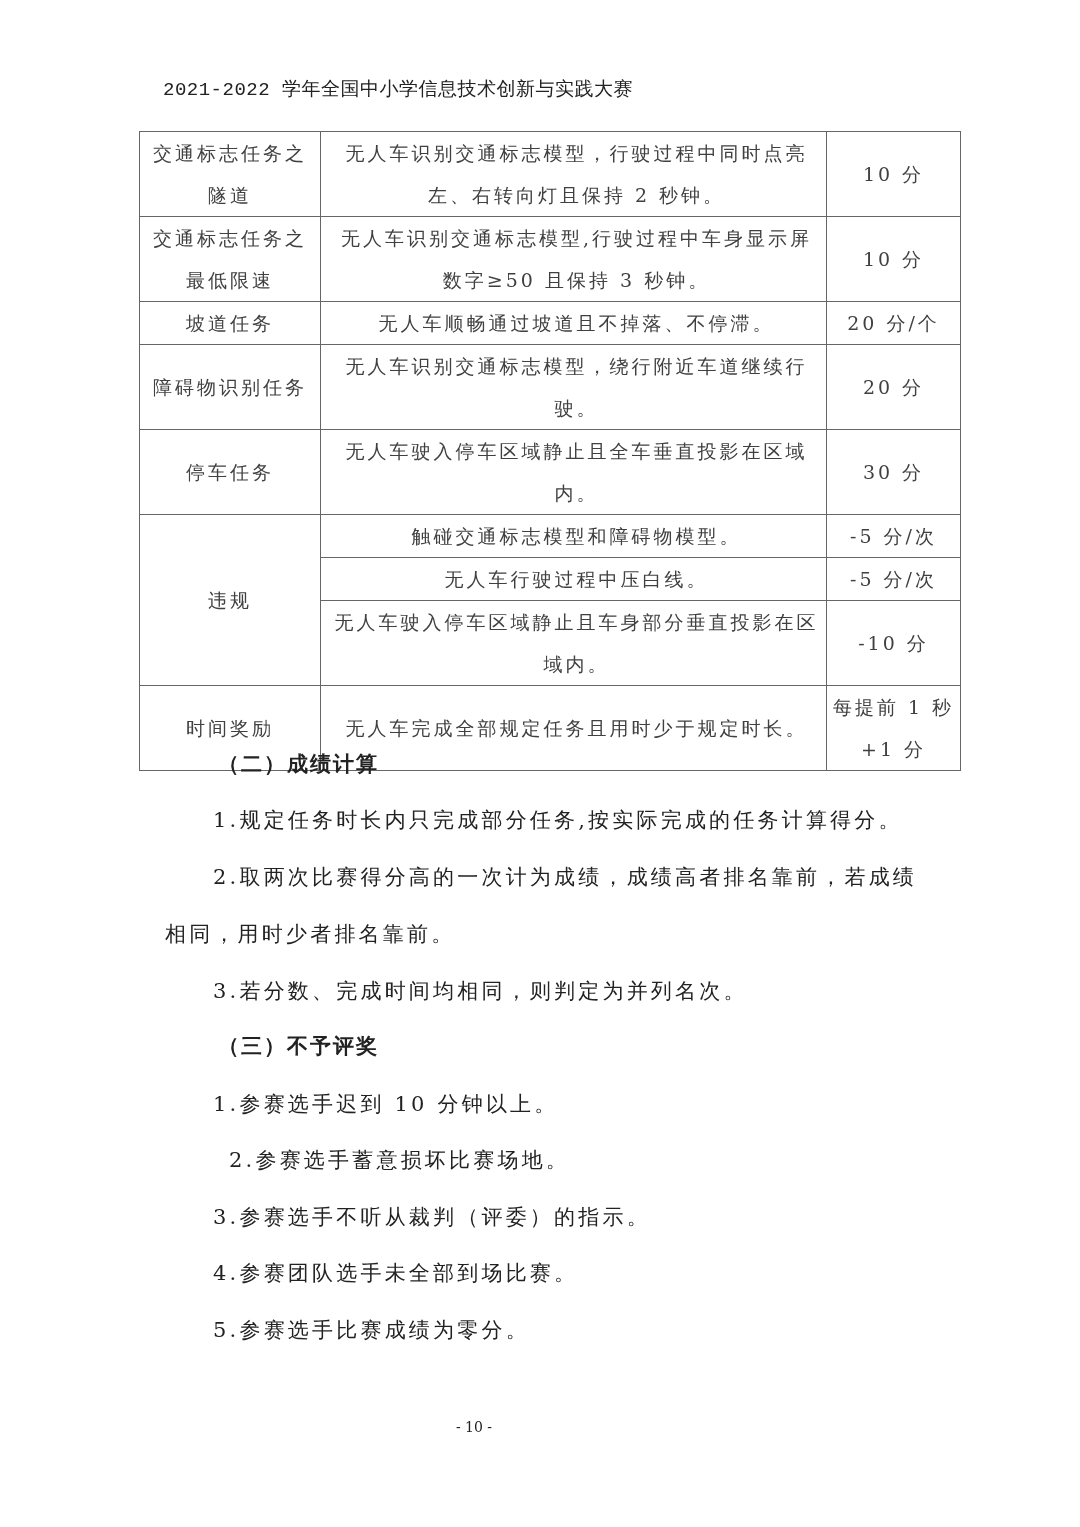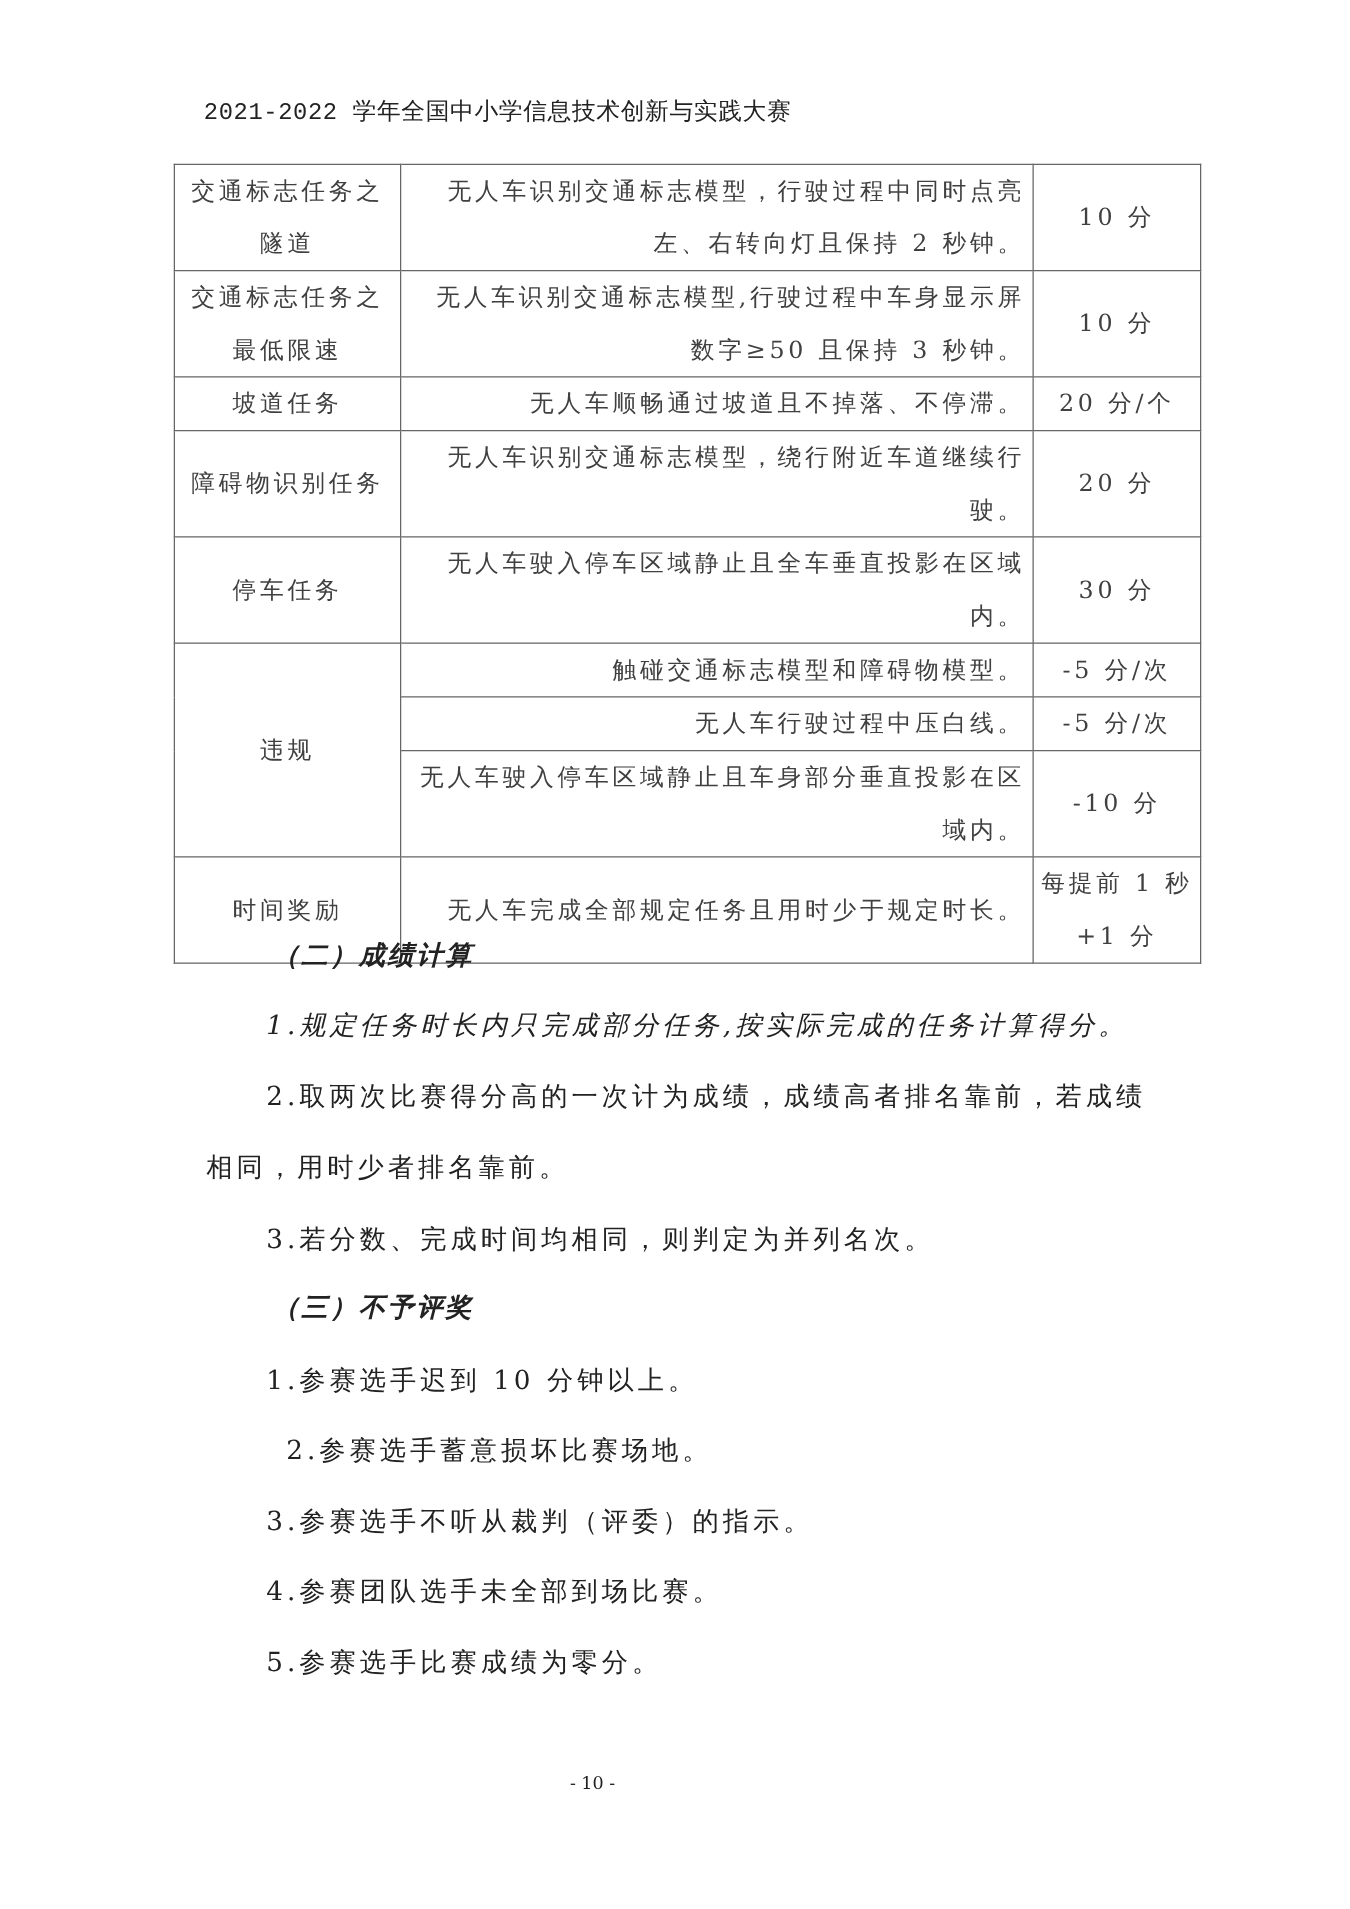--- a/index.html
+++ b/index.html
@@ -35,35 +35,34 @@
     table.score-table td {
       border: 1.5px solid #666;
       font-size: 19px;
       letter-spacing: 3px;
       line-height: 42px;
       vertical-align: middle;
       padding: 0;
       color: #404040;
     }
     td.col-task { width: 180px; text-align: center; }
-    td.col-desc { width: 487px; text-align: right; padding-left: 12px !important; padding-right: 6px !important; }
+    td.col-desc { width: 487px; text-align: center; padding-left: 12px !important; padding-right: 6px !important; }
     td.col-score { width: 133px; text-align: center; letter-spacing: 1px; }
     .row-h2 td { height: 84px; }
     .row-h1 td { height: 42px; }
     .row-h2v td { height: 84px; }
 
     .section-heading {
       position: absolute;
       left: 218px;
       font-size: 21px;
       font-weight: bold;
       letter-spacing: 2px;
       font-family: "DejaVu Sans", "Liberation Sans", sans-serif;
       color: #222;
-      font-style: italic;
     }
     .para {
       position: absolute;
       left: 165px;
       width: 760px;
       font-size: 21px;
       letter-spacing: 3.2px;
       line-height: 57px;
       text-indent: 48px;
       color: #222;
@@ -141,21 +140,21 @@
     <td class="col-desc">无人车完成全部规定任务且用时少于规定时长。</td>
     <td class="col-score">
       <div>每提前 1 秒</div>
       <div>+1  分</div>
     </td>
   </tr>
 </tbody>
   </table>
 
 <div class="section-heading" style="top:750px;">（二）成绩计算</div>
-<div class="para" style="top:792px;font-style:italic;">1.规定任务时长内只完成部分任务,按实际完成的任务计算得分。</div>
+<div class="para" style="top:792px;">1.规定任务时长内只完成部分任务,按实际完成的任务计算得分。</div>
 <div class="para" style="top:849px;">2.取两次比赛得分高的一次计为成绩，成绩高者排名靠前，若成绩相同，用时少者排名靠前。</div>
 <div class="para" style="top:963px;">3.若分数、完成时间均相同，则判定为并列名次。</div>
 
 <div class="section-heading" style="top:1032px;">（三）不予评奖</div>
 <div class="list-item" style="top:1090px;">1.参赛选手迟到 10 分钟以上。</div>
 <div class="list-item" style="top:1146px;margin-left:16px;">2.参赛选手蓄意损坏比赛场地。</div>
 <div class="list-item" style="top:1203px;">3.参赛选手不听从裁判（评委）的指示。</div>
 <div class="list-item" style="top:1259px;">4.参赛团队选手未全部到场比赛。</div>
 <div class="list-item" style="top:1316px;">5.参赛选手比赛成绩为零分。</div>
 

